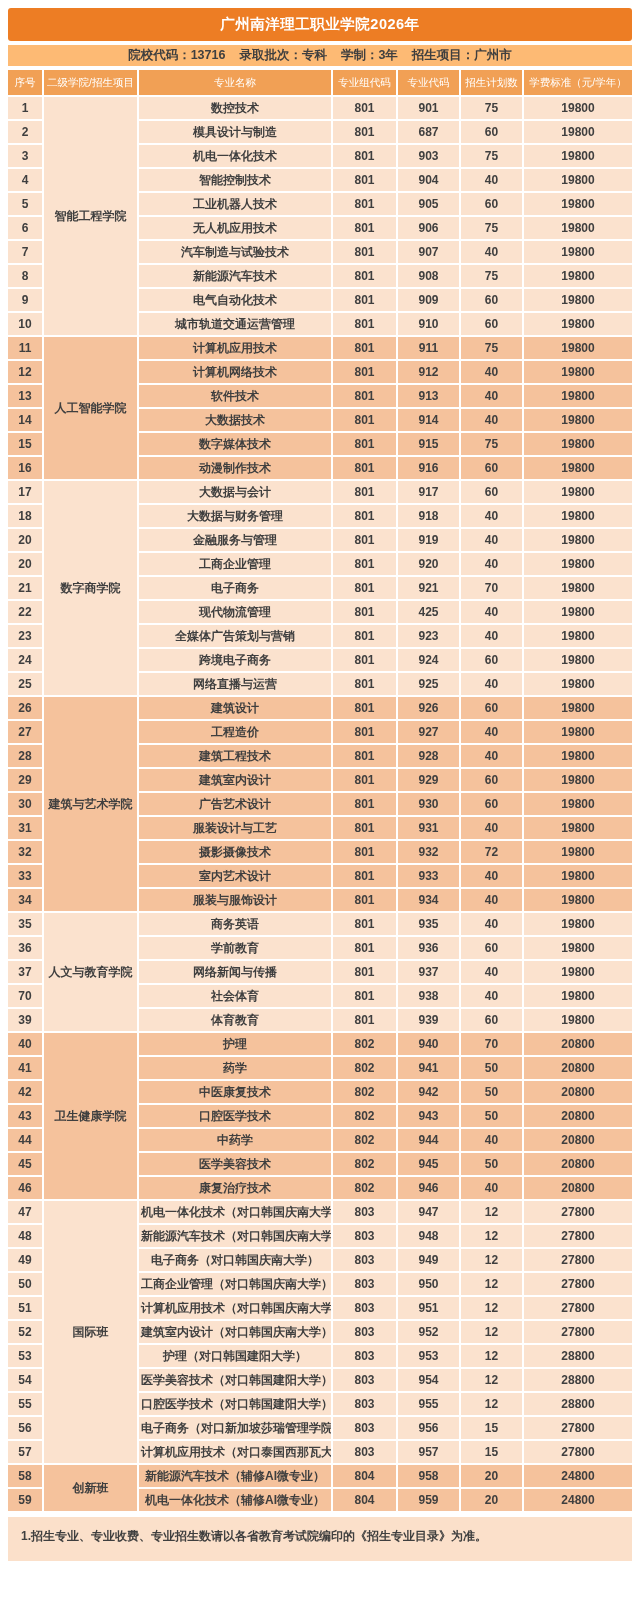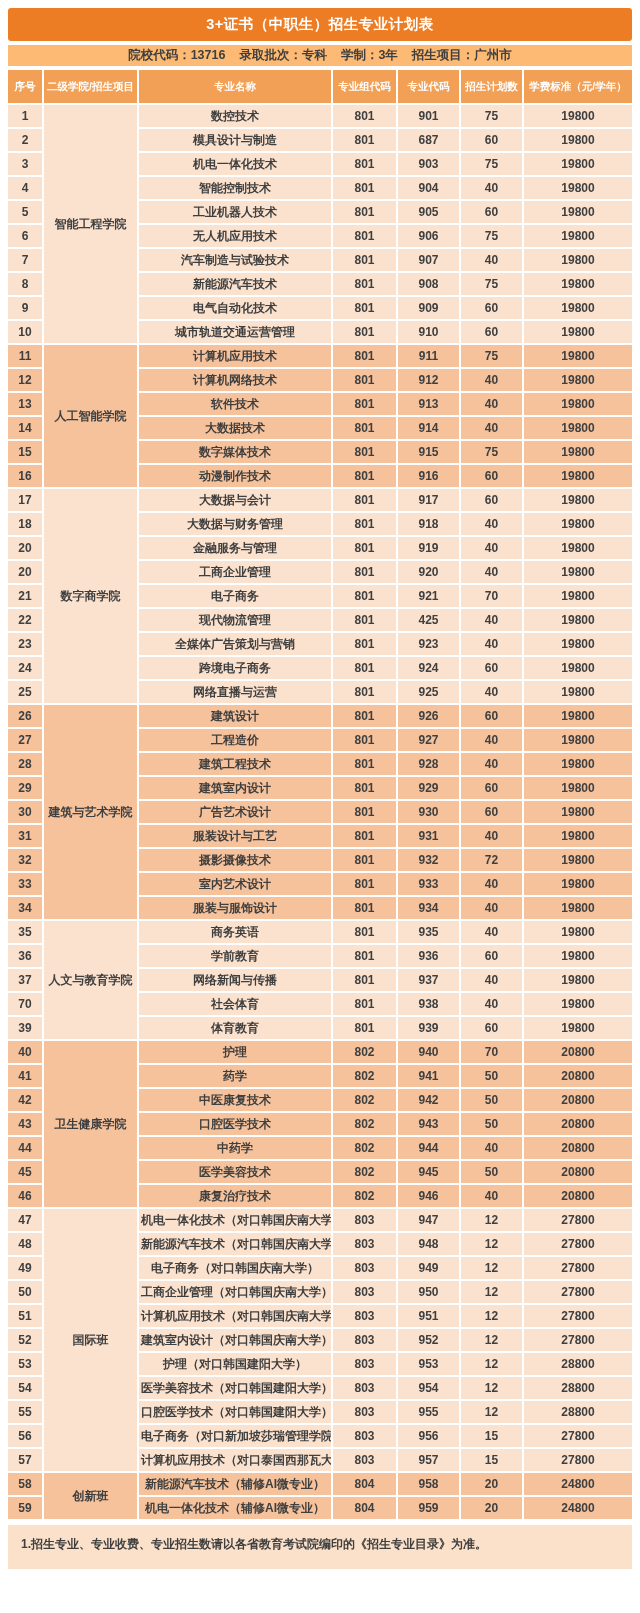--- a/index.html
+++ b/index.html
@@ -44,22 +44,22 @@
     width: calc(100% + 4px);
     margin: 2px -2px -2px -2px;
     border-spacing: 2px;
     border-collapse: separate;
     table-layout: fixed;
   }
   table.plan th {
     background: #F1A055;
     color: #ffffff;
     font-size: 10.5px;
-    font-weight: bold;
-    height: 33px;
+    font-weight: normal;
+    height: 25px;
     padding: 0 1px;
     white-space: nowrap;
     overflow: hidden;
   }
   table.plan td {
     text-align: center;
     vertical-align: middle;
     font-size: 12px;
     font-weight: bold;
     color: #3f3f3f;
@@ -81,21 +81,21 @@
     color: #3f3f3f;
     line-height: 19px;
   }
 </style>
 </head>
 <body>
 
 <div class="page">
 
   <div class="title-bar">
-    <div class="title-line">3+证书（中职生）招生专业计划表</div>
+    <div class="title-line">广州南洋理工职业学院2026年</div>
   </div>
 
   <div class="info-bar">
     <span>院校代码：13716</span>
     <span>录取批次：专科</span>
     <span>学制：3年</span>
     <span>招生项目：广州市</span>
   </div>
 
   <table class="plan">

